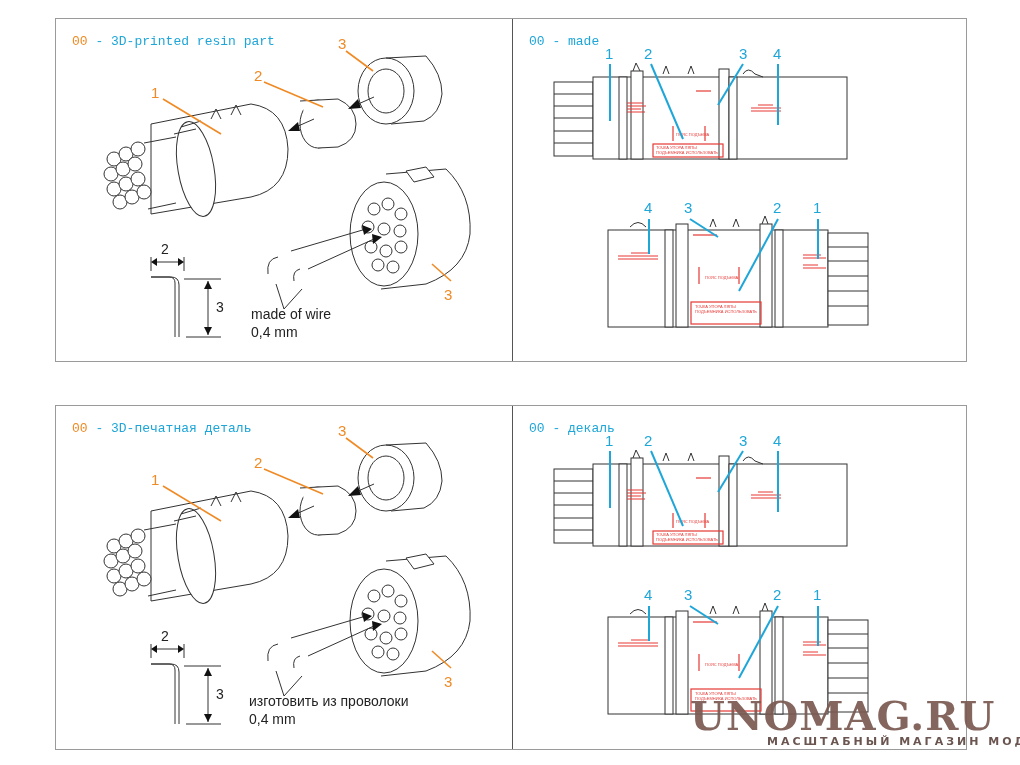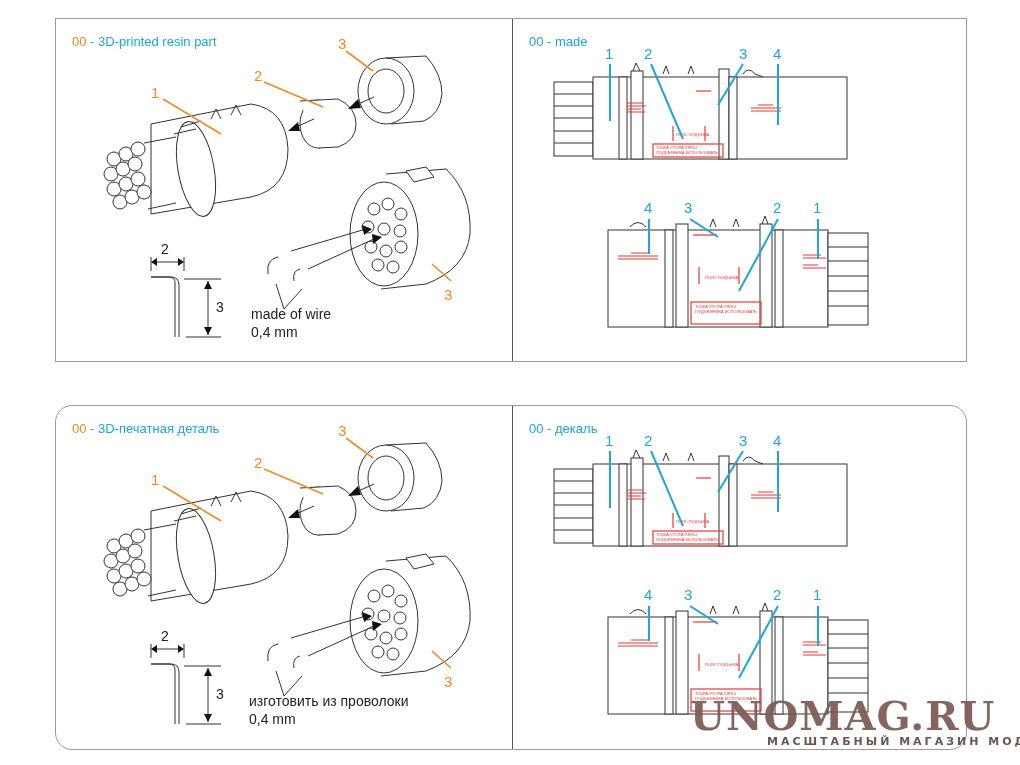--- a/index.html
+++ b/index.html
@@ -1,24 +1,24 @@
 <!DOCTYPE html>
 <html><head>
 <meta charset="utf-8">
 <style>
   html,body{margin:0;padding:0;background:#ffffff;}
   body{width:1020px;height:765px;position:relative;overflow:hidden;font-family:"Liberation Sans",sans-serif;}
   .sheet{position:absolute;left:55px;border:1px solid #9a9a9a;background:#fff;}
   .sheet.top{top:18px;width:910px;height:342px;}
-  .sheet.bottom{top:405px;width:910px;height:343px;border-radius:17px;}
+  .sheet.bottom{top:405px;width:910px;height:343px;}
   .divider{position:absolute;top:0;bottom:0;left:456px;width:1px;background:#555;}
   .panel{position:absolute;top:0;bottom:0;}
   .panel.left{left:0;width:456px;}
   .panel.right{left:457px;width:453px;}
-  .title{position:absolute;left:16px;top:15px;font-size:13px;white-space:nowrap;}
+  .title{position:absolute;left:16px;top:15px;font-size:13px;white-space:nowrap;font-family:Liberation Mono, monospace;}
   .title .num{color:#f08a24;}
   .title .dash,.title .txt{color:#1ea6d9;}
   .panel.right .title .num{color:#1ea6d9;}
   svg{position:absolute;left:0;top:0;overflow:visible;}
   .lbl-o{fill:#f08a24;font-size:15px;font-family:"Liberation Sans",sans-serif;}
   .lbl-b{fill:#1ea6d9;font-size:15px;font-family:"Liberation Sans",sans-serif;}
   .ln-o{stroke:#f08a24;stroke-width:1.6;fill:none;}
   .ln-b{stroke:#1ea6d9;stroke-width:2;fill:none;}
   .draw{stroke:#333;stroke-width:1;fill:#fff;}
   .draw-n{stroke:#333;stroke-width:1;fill:none;}

